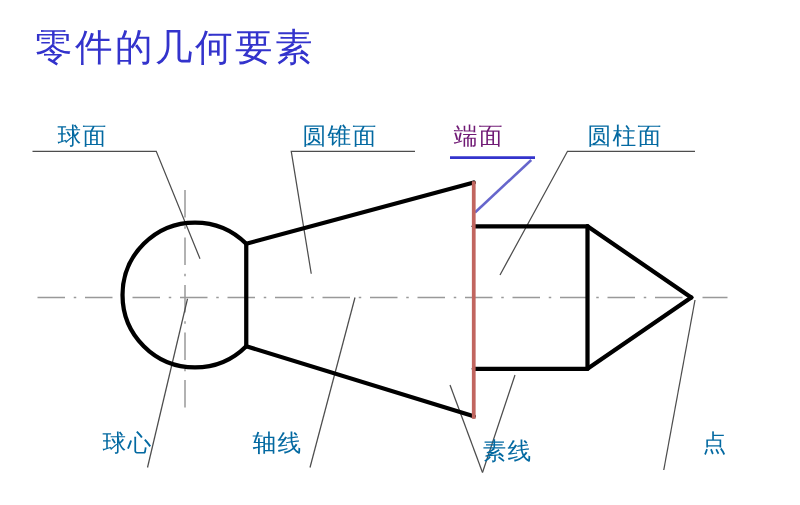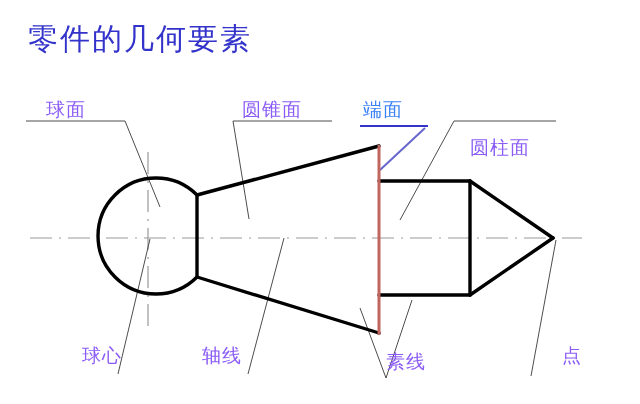--- a/index.html
+++ b/index.html
@@ -23,26 +23,26 @@
     line-height: 1;
     color: #3333cc;
     letter-spacing: 2px;
     white-space: nowrap;
     font-family: "Liberation Serif", "DejaVu Serif", serif;
   }
   .lbl {
     position: absolute;
     font-size: 19px;
     line-height: 1;
-    color: #8b5cf6;
+    color: #0369a1;
     white-space: nowrap;
     letter-spacing: 1px;
     font-family: "Liberation Serif", "DejaVu Serif", serif;
   }
-  .lbl.blue { color: #3b82f6; }
+  .lbl.blue { color: #701a75; }
   #svg-layer {
     position: absolute;
     left: 0;
     top: 0;
     width: 640px;
     height: 404px;
   }
 </style>
 </head>
 <body>
@@ -103,20 +103,20 @@
       <line x1="470" y1="295" x2="553" y2="238"></line>
     </g>
 
     <line x1="379" y1="145" x2="379" y2="335" stroke="#c1655f" stroke-width="3"></line>
 
   </svg>
 
   <div class="lbl" style="left:46px;  top:100px;">球面</div>
   <div class="lbl" style="left:242px; top:100px;">圆锥面</div>
   <div class="lbl blue" style="left:363px; top:100px;">端面</div>
-  <div class="lbl" style="left:470px; top:100px;margin-top:38px;">圆柱面</div>
+  <div class="lbl" style="left:470px; top:100px;">圆柱面</div>
 
   <div class="lbl" style="left:54px;  top:346px;margin-left:28px;">球心</div>
   <div class="lbl" style="left:182px; top:346px;margin-left:20px;">轴线</div>
   <div class="lbl" style="left:386px; top:352px;text-align:right;">素线</div>
   <div class="lbl" style="left:562px; top:346px;">点</div>
 
 </div>
 
 </body></html>

